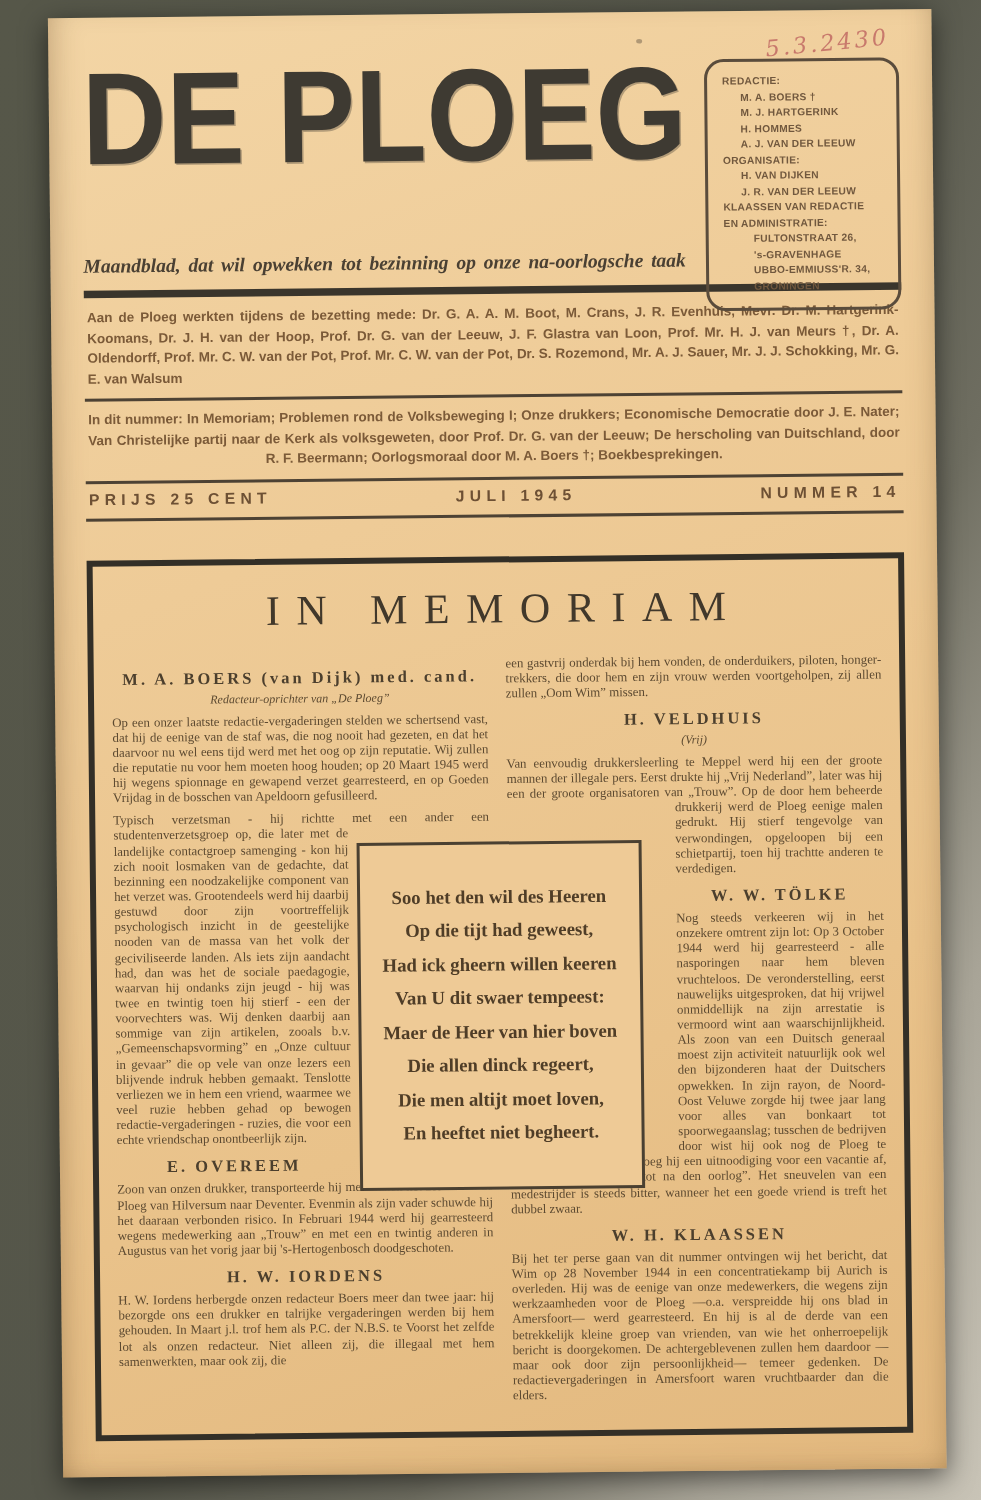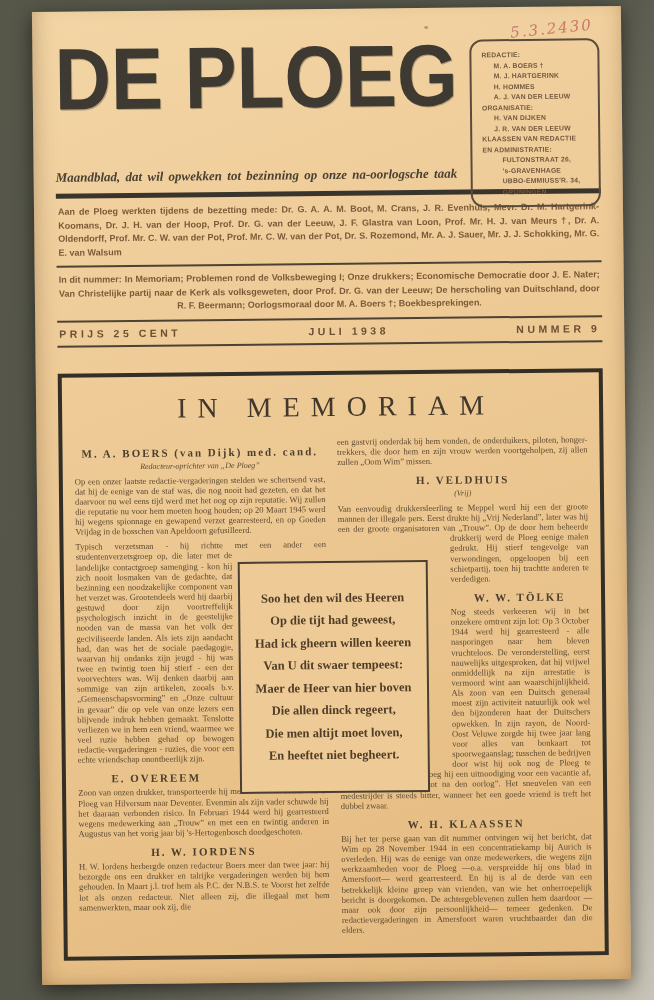--- a/index.html
+++ b/index.html
@@ -125,22 +125,22 @@
   <p class="contributors">Aan de Ploeg werkten tijdens de bezetting mede: Dr. G. A. A. M. Boot, M. Crans, J. R. Evenhuis, Mevr. Dr. M. Hartgerink-Koomans, Dr. J. H. van der Hoop, Prof. Dr. G. van der Leeuw, J. F. Glastra van Loon, Prof. Mr. H. J. van Meurs †, Dr. A. Oldendorff, Prof. Mr. C. W. van der Pot, Prof. Mr. C. W. van der Pot, Dr. S. Rozemond, Mr. A. J. Sauer, Mr. J. J. Schokking, Mr. G. E. van Walsum</p>
 
   <div class="rule thin"></div>
 
   <p class="issue-line">In dit nummer: In Memoriam; Problemen rond de Volksbeweging I; Onze drukkers; Economische Democratie door J. E. Nater; Van Christelijke partij naar de Kerk als volksgeweten, door Prof. Dr. G. van der Leeuw; De herscholing van Duitschland, door R. F. Beermann; Oorlogsmoraal door M. A. Boers †; Boekbesprekingen.</p>
 
   <div class="rule thin"></div>
 
   <div class="issue-bar">
     <span>PRIJS 25 CENT</span>
-    <span>JULI 1938</span>
-    <span>NUMMER 9</span>
+    <span>JULI 1945</span>
+    <span>NUMMER 14</span>
   </div>
 
   <div class="rule thin"></div>
 
   <section class="article-box">
     <h2 class="memoriam">IN MEMORIAM</h2>
 
     <div class="poem-box">
       <div class="poem">
         <div>Soo het den wil des Heeren</div>

